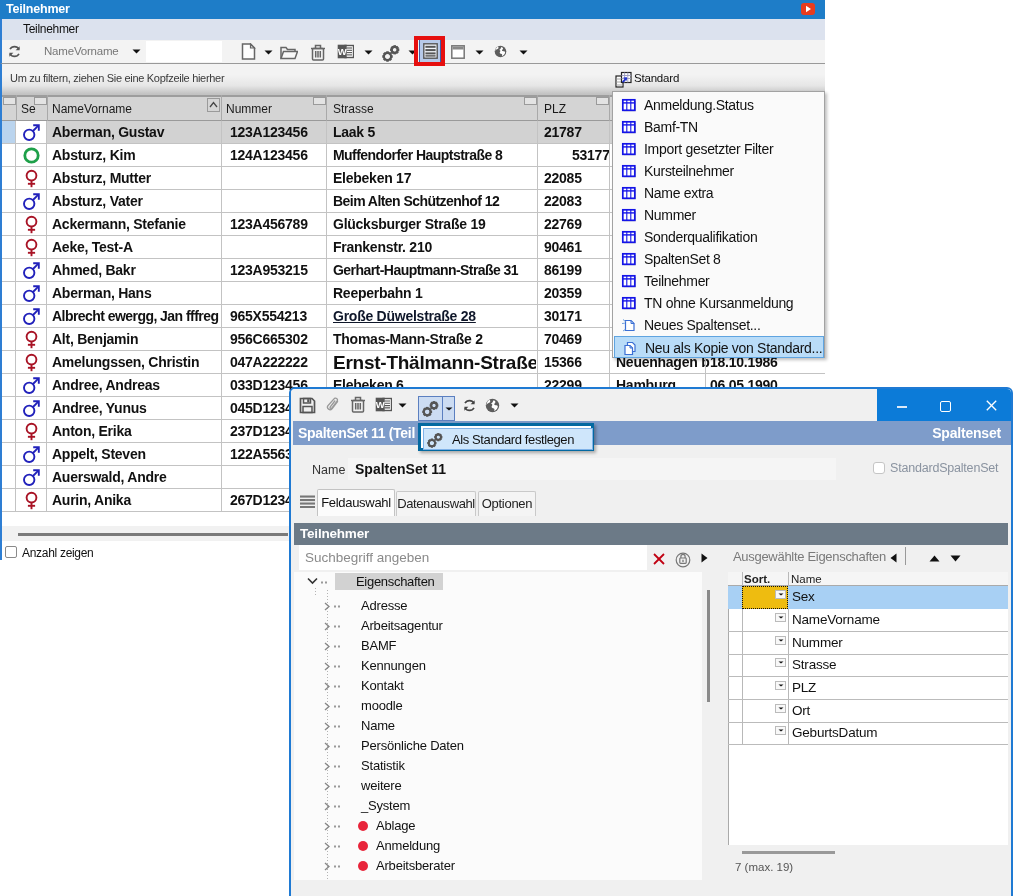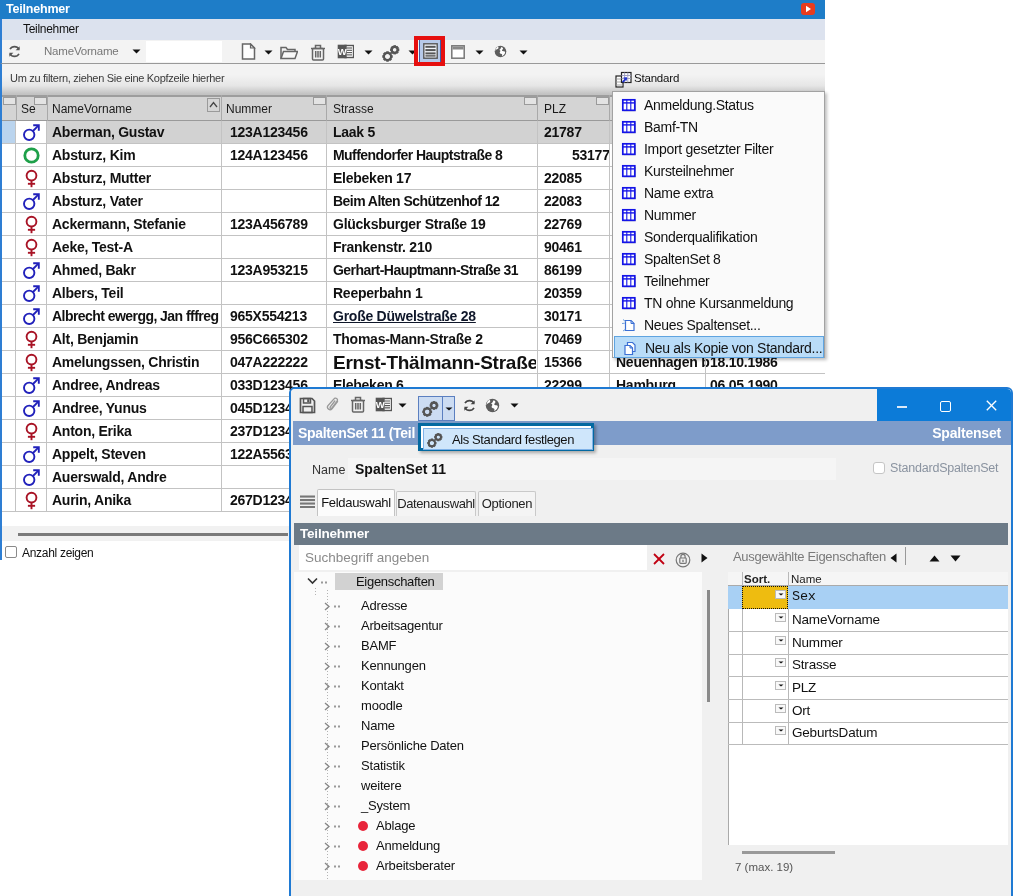--- a/index.html
+++ b/index.html
@@ -331,21 +331,21 @@
     <div style="position:absolute;left:0px;top:161px;width:823px;height:23.0px;border-bottom:1px solid #c3c3c3;">
       <div style="position:absolute;left:0px;top:0px;width:14px;height:22.0px;background:#fff;border-right:1px solid #c3c3c3;"></div>
       <div style="position:absolute;left:14px;top:0px;width:31px;height:22.0px;background:#fff;border-right:1px solid #c3c3c3;display:flex;align-items:center;justify-content:center;">
         <svg width="19" height="19" viewBox="0 0 19 19" style="">
           <circle cx="7.2" cy="11.8" r="5.2" fill="none" stroke="#2121bb" stroke-width="1.9"></circle>
           <line x1="11" y1="8" x2="16.3" y2="2.7" stroke="#2121bb" stroke-width="1.9"></line>
           <path d="M11.2 2.2 H16.8 V7.8" fill="none" stroke="#2121bb" stroke-width="1.9"></path>
         </svg>
       </div>
       <div style="position:absolute;left:45px;top:0px;width:778px;height:22.0px;background:#fff;"></div>
-      <div style="position:absolute;left:50px;top:0px;width:168px;height:23.0px;font-size:14px;letter-spacing:-0.25px;font-weight:600;color:#111;line-height:23.0px;white-space:nowrap;overflow:hidden;">Albers, Teil</div>
+      <div style="position:absolute;left:50px;top:0px;width:168px;height:23.0px;font-size:14px;letter-spacing:-0.25px;font-weight:600;color:#111;line-height:23.0px;white-space:nowrap;overflow:hidden;">Aberman, Hans</div>
       <div style="position:absolute;left:331px;top:0px;width:203px;height:23.0px;font-size:14px;letter-spacing:-0.25px;font-weight:600;color:#111;line-height:23.0px;white-space:nowrap;overflow:hidden;">Reeperbahn 1</div>
       <div style="position:absolute;left:542px;top:0px;width:64px;height:23.0px;font-size:14px;letter-spacing:-0.25px;font-weight:600;color:#111;line-height:23.0px;white-space:nowrap;overflow:hidden;">20359</div>
       <div style="position:absolute;left:219px;top:0px;width:1px;height:23.0px;background:#c3c3c3;"></div>
       <div style="position:absolute;left:324px;top:0px;width:1px;height:23.0px;background:#c3c3c3;"></div>
       <div style="position:absolute;left:535px;top:0px;width:1px;height:23.0px;background:#c3c3c3;"></div>
       <div style="position:absolute;left:607px;top:0px;width:1px;height:23.0px;background:#c3c3c3;"></div>
       <div style="position:absolute;left:703px;top:0px;width:1px;height:23.0px;background:#c3c3c3;"></div>
     </div>
     <div style="position:absolute;left:0px;top:184px;width:823px;height:23.0px;border-bottom:1px solid #c3c3c3;">
       <div style="position:absolute;left:0px;top:0px;width:14px;height:22.0px;background:#fff;border-right:1px solid #c3c3c3;"></div>
@@ -1122,21 +1122,21 @@
       </div>
     </div>
     <div style="position:absolute;left:415.5px;top:201px;width:3px;height:112px;background:#8a8a8a;"></div>
     <div style="position:absolute;left:437px;top:183px;width:280px;height:273px;background:#fff;border-left:1px solid #aaa;"></div>
     <div style="position:absolute;left:437px;top:183px;width:280px;height:273px;overflow:hidden;">
       <div style="position:absolute;left:0px;top:0px;width:280px;height:14px;background:#f5f5f5;border-bottom:1px solid #aaa;"></div>
       <div style="position:absolute;left:16px;top:0px;width:40px;height:14px;font-size:11.5px;font-weight:bold;color:#222;line-height:14px;">Sort.</div>
       <div style="position:absolute;left:63px;top:0px;width:60px;height:14px;font-size:11.5px;color:#222;line-height:14px;">Name</div>
       <div style="position:absolute;left:14px;top:0px;width:1px;height:173px;background:#b8b8b8;"></div>
       <div style="position:absolute;left:60px;top:0px;width:1px;height:173px;background:#b8b8b8;"></div>
-      <div style="position:absolute;left:0px;top:14px;width:280px;height:15px;border-bottom:5px solid #000000;font-family:Liberation Mono, monospace;">
+      <div style="position:absolute;left:0px;top:14px;width:280px;height:15px;border-bottom:5px solid #000000;">
         <div style="position:absolute;left:0px;top:0px;width:280px;height:22.6px;background:#a8d0f4;"></div>
         <div style="position:absolute;left:14px;top:0px;width:46px;height:22.6px;background:#eebc10;border:1.5px dotted #111;"></div>
         <div style="position:absolute;left:47px;top:3.5px;width:11px;height:9.5px;background:#f8f8f8;border:1px solid #bbb;display:flex;align-items:center;justify-content:center;">
           <svg width="6" height="3" viewBox="0 0 6 3" style="">
             <path d="M0.5 0.5 h5 l-2.5 2 z" fill="#111"></path>
           </svg>
         </div>
         <div style="position:absolute;left:64px;top:0px;width:210px;height:22.6px;font-size:13.5px;letter-spacing:-0.2px;color:#111;line-height:22.6px;">Sex</div>
       </div>
       <div style="position:absolute;left:0px;top:37px;width:280px;height:22.6px;border-bottom:1px solid #bbb;">

